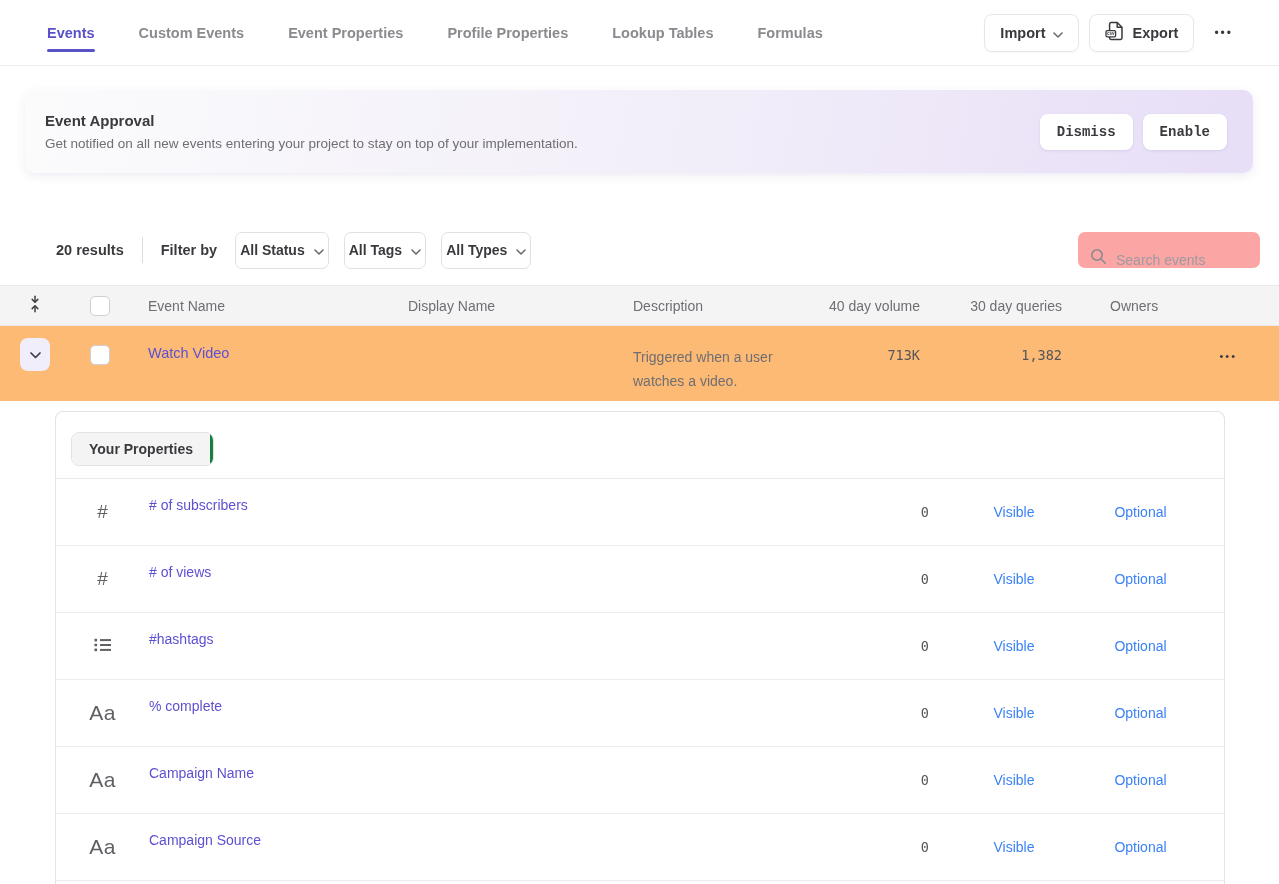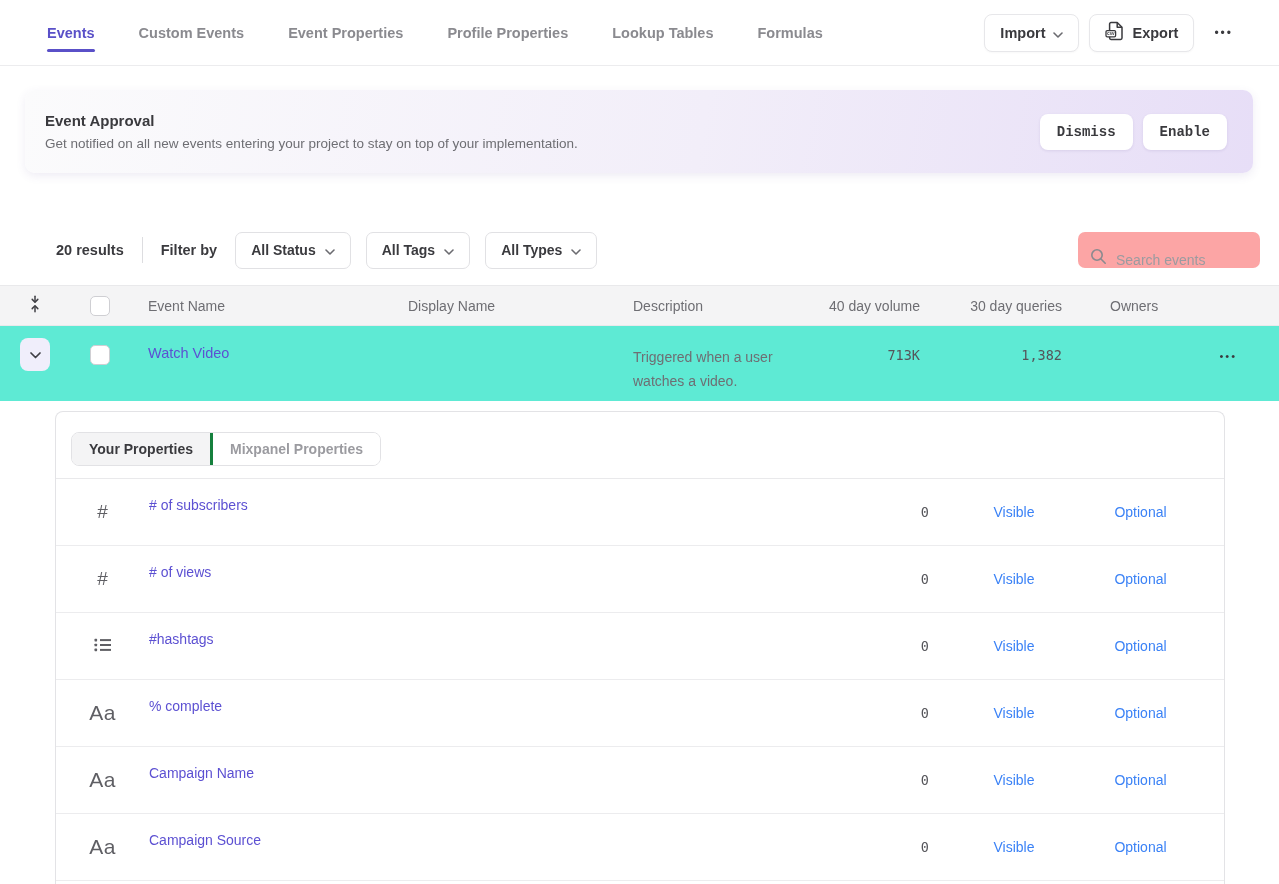--- a/index.html
+++ b/index.html
@@ -90,21 +90,21 @@
     padding: 0 19px 0 56px;
   }
   .results-count { font-weight: 700; font-size: 14.5px; color: #3a3a3e; }
   .vdivider { width: 1px; height: 26px; background: #dddde0; margin: 0 18px; }
   .filter-by { font-weight: 600; font-size: 14.5px; color: #3a3a3e; margin-right: 18px; }
   .dropdown {
     display: inline-flex; align-items: center; gap: 9px;
     background: #ffffff;
     border: 1px solid #e1e1e4;
     border-radius: 7px;
-    height: 37px; padding: 0 15px;
+    height: 37px; padding: 0 4px;
     font-family: "Liberation Sans", sans-serif;
     font-size: 14px; font-weight: 600; color: #3a3a3e;
     margin-right: 15px;
     cursor: pointer;
   }
   .search-box {
     margin-left: auto;
     display: flex; align-items: flex-end; gap: 9px;
     width: 182px; height: 36px;
     background: #fca5a5;
@@ -144,21 +144,21 @@
   .check-cell { display: flex; justify-content: center; }
   .checkbox {
     width: 20px; height: 20px;
     border: 1.5px solid #cfcfd3;
     border-radius: 5px;
     background: #ffffff;
     cursor: pointer;
   }
   
   .event-row {
-    background: #5eead4;
+    background: #fdba74;
     align-items: start;
     padding-top: 12px;
     min-height: 75px;
   }
   .expand-btn {
     width: 30px; height: 33px;
     background: #f0eefb;
     border: none; border-radius: 8px;
     margin: 0 auto;
     display: flex; align-items: center; justify-content: center;
@@ -386,21 +386,20 @@
   <div class="cell-owners"></div>
   <button class="row-more">
     <span>•••</span>
   </button>
 </div>
 
 <div class="props-panel">
   <div class="panel-tabs-wrap">
     <div class="seg-control">
       <div class="seg-tab active">Your Properties</div>
-      <div class="seg-tab">Mixpanel Properties</div>
     </div>
   </div>
 
   <div class="prop-row">
     <div class="prop-icon-cell">
         <span class="glyph-hash">#</span>
       </div>
     <div class="prop-name"># of subscribers</div>
     <div class="prop-count mono-num">0</div>
     <div class="prop-visibility">Visible</div>

